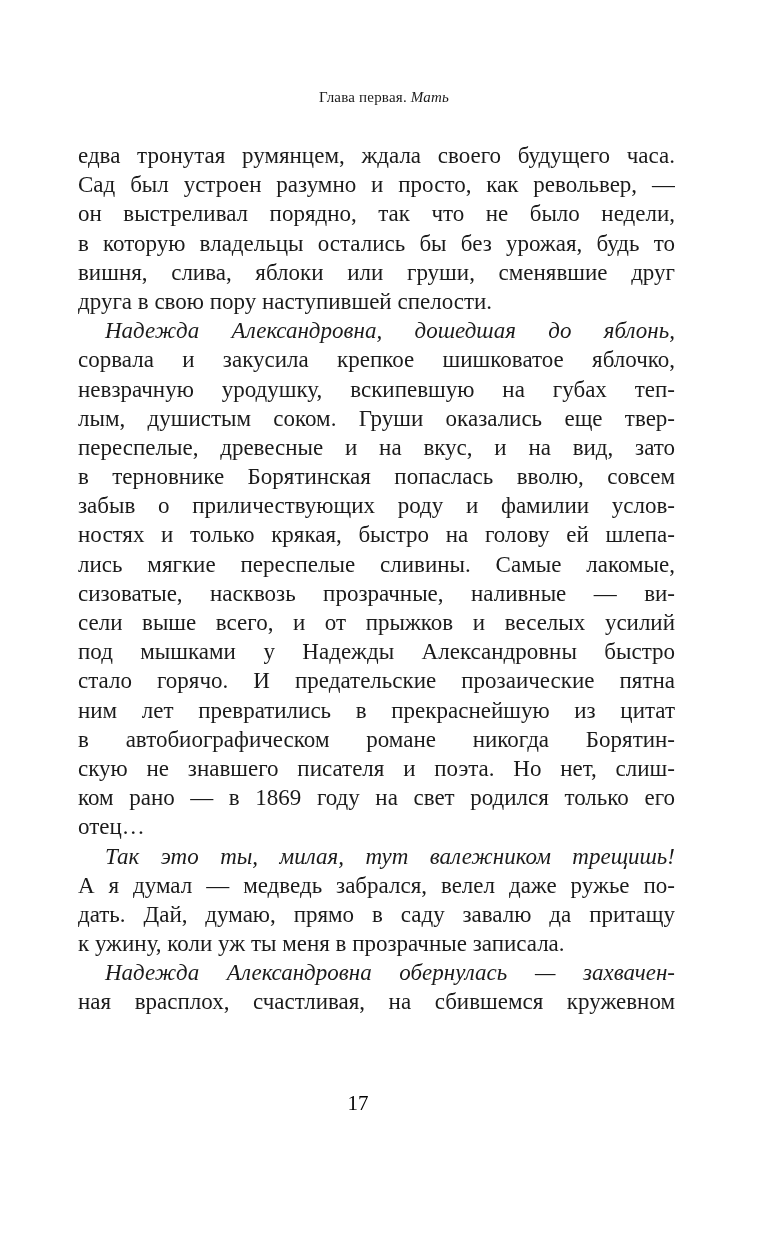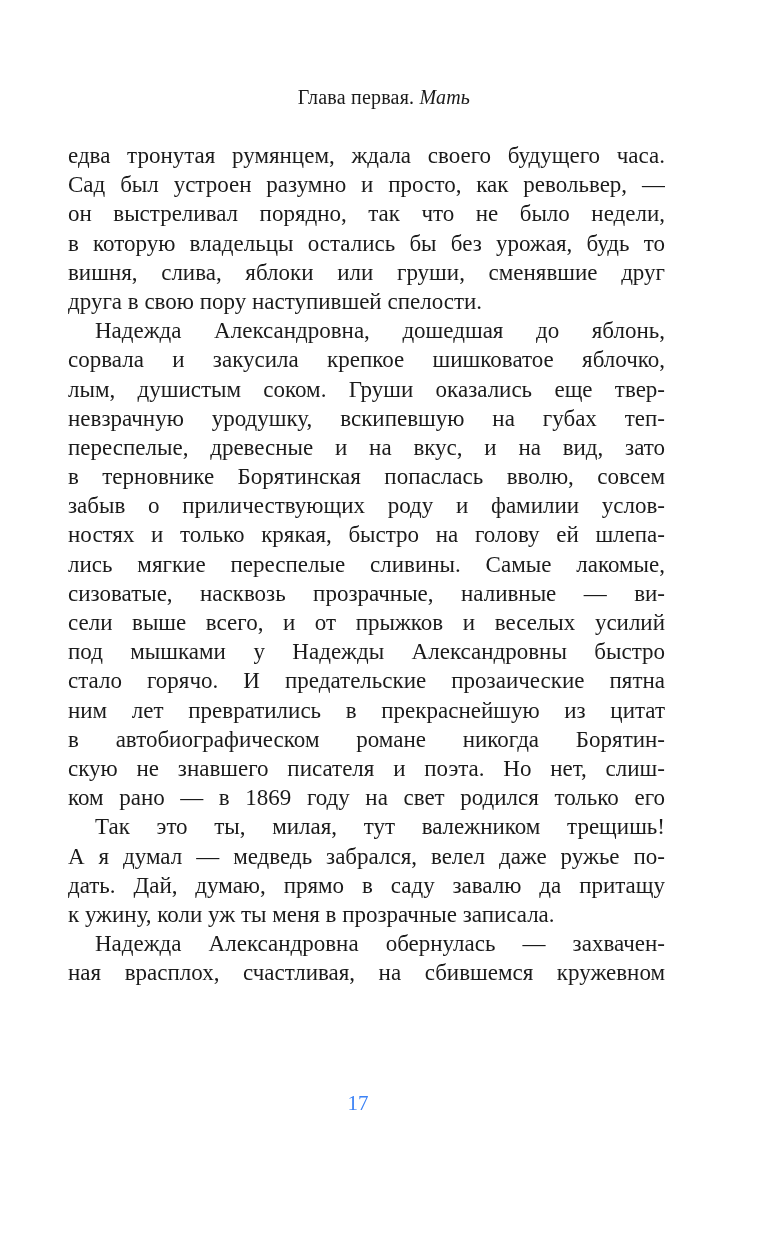--- a/index.html
+++ b/index.html
@@ -16,94 +16,96 @@
     font-family: "Liberation Serif", serif;
     color: #1b1b1b;
     overflow: hidden;
   }
   .running-head {
     position: absolute;
     top: 84px;
     left: 0;
     width: 768px;
     text-align: center;
-    font-size: 20px;
+    font-size: 15px;
     line-height: 26px;
     color: #1b1b1b;
     letter-spacing: 0.2px;
   }
   .running-head .chapter-title {
     font-style: italic;
   }
   .body-text {
     position: absolute;
     top: 141px;
-    left: 68px;
+    left: 78px;
     width: 597px;
   }
   .line {
     height: 29.2px;
     line-height: 29.2px;
     font-size: 23px;
     text-align: justify;
     text-align-last: justify;
     white-space: normal;
     overflow: hidden;
   }
   .line.pstart {
     text-indent: 27px;
+    font-style: italic;
   }
   .line.pend {
     text-align: left;
     text-align-last: left;
   }
   .page-number {
     position: absolute;
     top: 1090px;
     left: 78px;
     width: 560px;
     text-align: center;
     font-size: 21px;
     line-height: 26px;
-    color: #3b82f6;
+    color: #000000;
   }
 </style>
 </head>
 <body>
 
 <div class="page">
 
   <div class="running-head">
     <span>Глава первая. </span><span class="chapter-title">Мать</span>
   </div>
 
   <div class="body-text">
     <div class="line">едва тронутая румянцем, ждала своего будущего часа.</div>
     <div class="line">Сад был устроен разумно и просто, как револьвер, —</div>
     <div class="line">он выстреливал порядно, так что не было недели,</div>
     <div class="line">в которую владельцы остались бы без урожая, будь то</div>
     <div class="line">вишня, слива, яблоки или груши, сменявшие друг</div>
     <div class="line pend">друга в свою пору наступившей спелости.</div>
     <div class="line pstart">Надежда Александровна, дошедшая до яблонь,</div>
     <div class="line">сорвала и закусила крепкое шишковатое яблочко,</div>
+    <div class="line">невзрачную уродушку, вскипевшую на губах теп-</div>
     <div class="line">лым, душистым соком. Груши оказались еще твер-</div>
-    <div class="line">невзрачную уродушку, вскипевшую на губах теп-</div>
     <div class="line">переспелые, древесные и на вкус, и на вид, зато</div>
     <div class="line">в терновнике Борятинская попаслась вволю, совсем</div>
     <div class="line">забыв о приличествующих роду и фамилии услов-</div>
     <div class="line">ностях и только крякая, быстро на голову ей шлепа-</div>
     <div class="line">лись мягкие переспелые сливины. Самые лакомые,</div>
     <div class="line">сизоватые, насквозь прозрачные, наливные — ви-</div>
     <div class="line">сели выше всего, и от прыжков и веселых усилий</div>
     <div class="line">под мышками у Надежды Александровны быстро</div>
     <div class="line">стало горячо. И предательские прозаические пятна</div>
     <div class="line">ним лет превратились в прекраснейшую из цитат</div>
     <div class="line">в автобиографическом романе никогда Борятин-</div>
     <div class="line">скую не знавшего писателя и поэта. Но нет, слиш-</div>
     <div class="line">ком рано — в 1869 году на свет родился только его</div>
+    <div class="line pend">отец…</div>
     <div class="line pstart">Так это ты, милая, тут валежником трещишь!</div>
     <div class="line">А я думал — медведь забрался, велел даже ружье по-</div>
     <div class="line">дать. Дай, думаю, прямо в саду завалю да притащу</div>
     <div class="line pend">к ужину, коли уж ты меня в прозрачные записала.</div>
     <div class="line pstart">Надежда Александровна обернулась — захвачен-</div>
     <div class="line">ная врасплох, счастливая, на сбившемся кружевном</div>
   </div>
 
   <div class="page-number">17</div>
 

